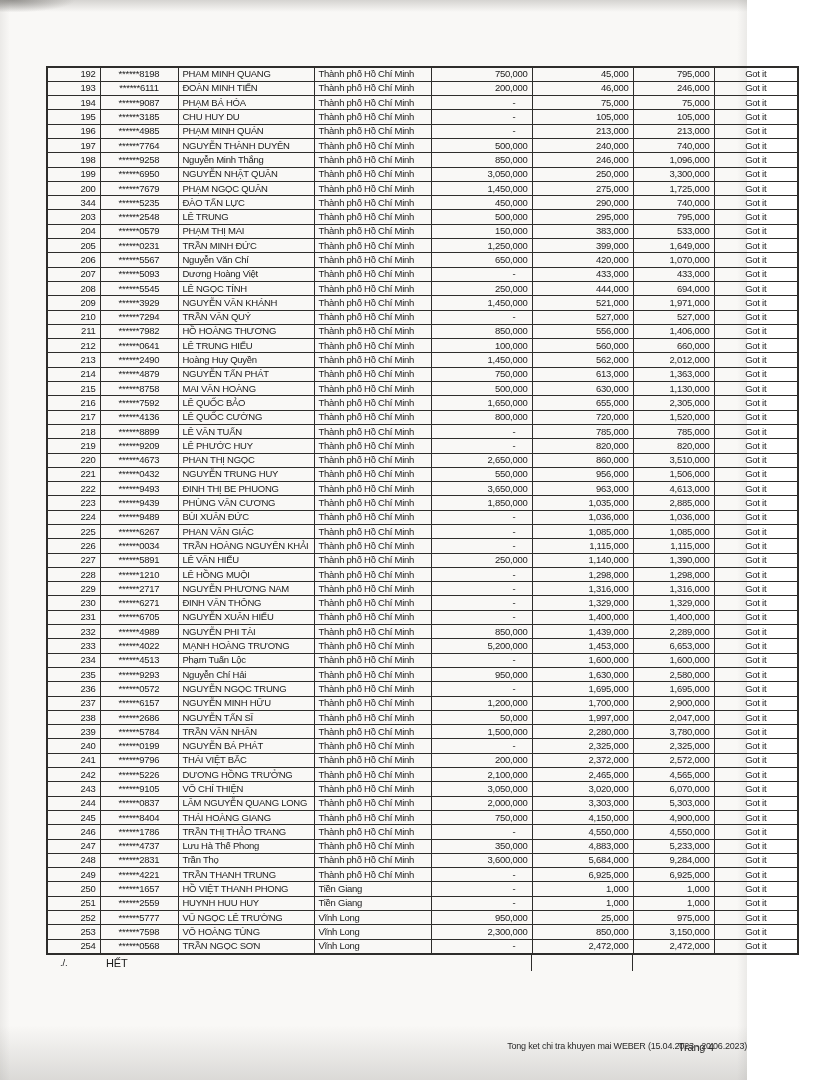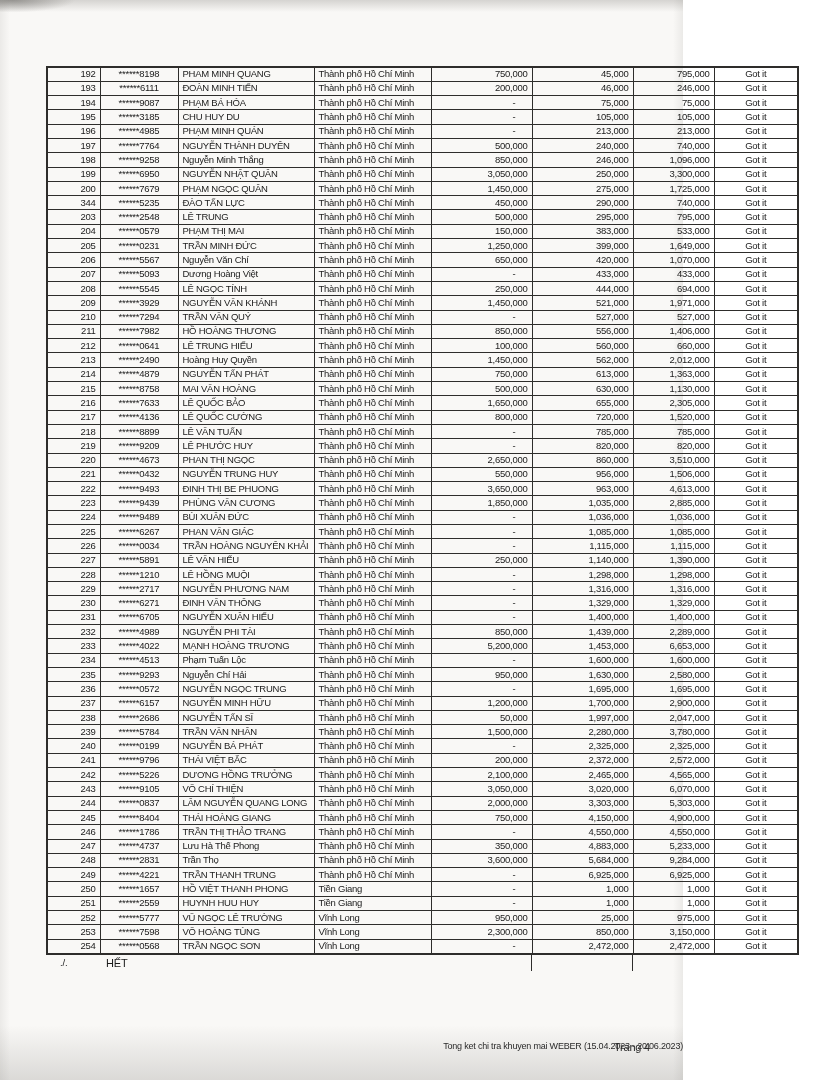--- a/index.html
+++ b/index.html
@@ -1,21 +1,21 @@
 <!DOCTYPE html>
 <html><head>
 <meta charset="utf-8">
 <style>
   html, body { margin:0; padding:0; }
   body {
     width:837px; height:1080px; overflow:hidden;
     font-family:"Liberation Sans", sans-serif;
   }
   .scan-page {
-    position:relative; width:683px; height:1080px;
+    position:relative; width:747px; height:1080px;
     background-color:#f9f8f6;
     background-image:
       radial-gradient(ellipse 90px 18px at 12px 0px, rgba(70,68,64,0.45), rgba(70,68,64,0) 70%),
       linear-gradient(180deg, rgba(120,117,112,0.28) 0px, rgba(120,117,112,0) 12px),
       linear-gradient(0deg, rgba(110,108,104,0.22) 0px, rgba(110,108,104,0) 55px),
       linear-gradient(90deg, rgba(110,108,104,0.10) 0px, rgba(110,108,104,0) 10px),
       linear-gradient(270deg, rgba(110,108,104,0.10) 0px, rgba(110,108,104,0) 10px);
   }
   table.payout {
     position:absolute; left:46px; top:66px;
@@ -303,21 +303,21 @@
           <td class="c-id">******8758</td>
           <td class="c-name">MAI VĂN HOÀNG</td>
           <td class="c-city">Thành phố Hồ Chí Minh</td>
           <td class="c-amt">500,000</td>
           <td class="c-amt">630,000</td>
           <td class="c-amt">1,130,000</td>
           <td class="c-status">Got it</td>
         </tr>
         <tr>
           <td class="c-num">216</td>
-          <td class="c-id">******7633</td>
+          <td class="c-id">******7592</td>
           <td class="c-name">LÊ QUỐC BẢO</td>
           <td class="c-city">Thành phố Hồ Chí Minh</td>
           <td class="c-amt">1,650,000</td>
           <td class="c-amt">655,000</td>
           <td class="c-amt">2,305,000</td>
           <td class="c-status">Got it</td>
         </tr>
         <tr>
           <td class="c-num">217</td>
           <td class="c-id">******4136</td>

